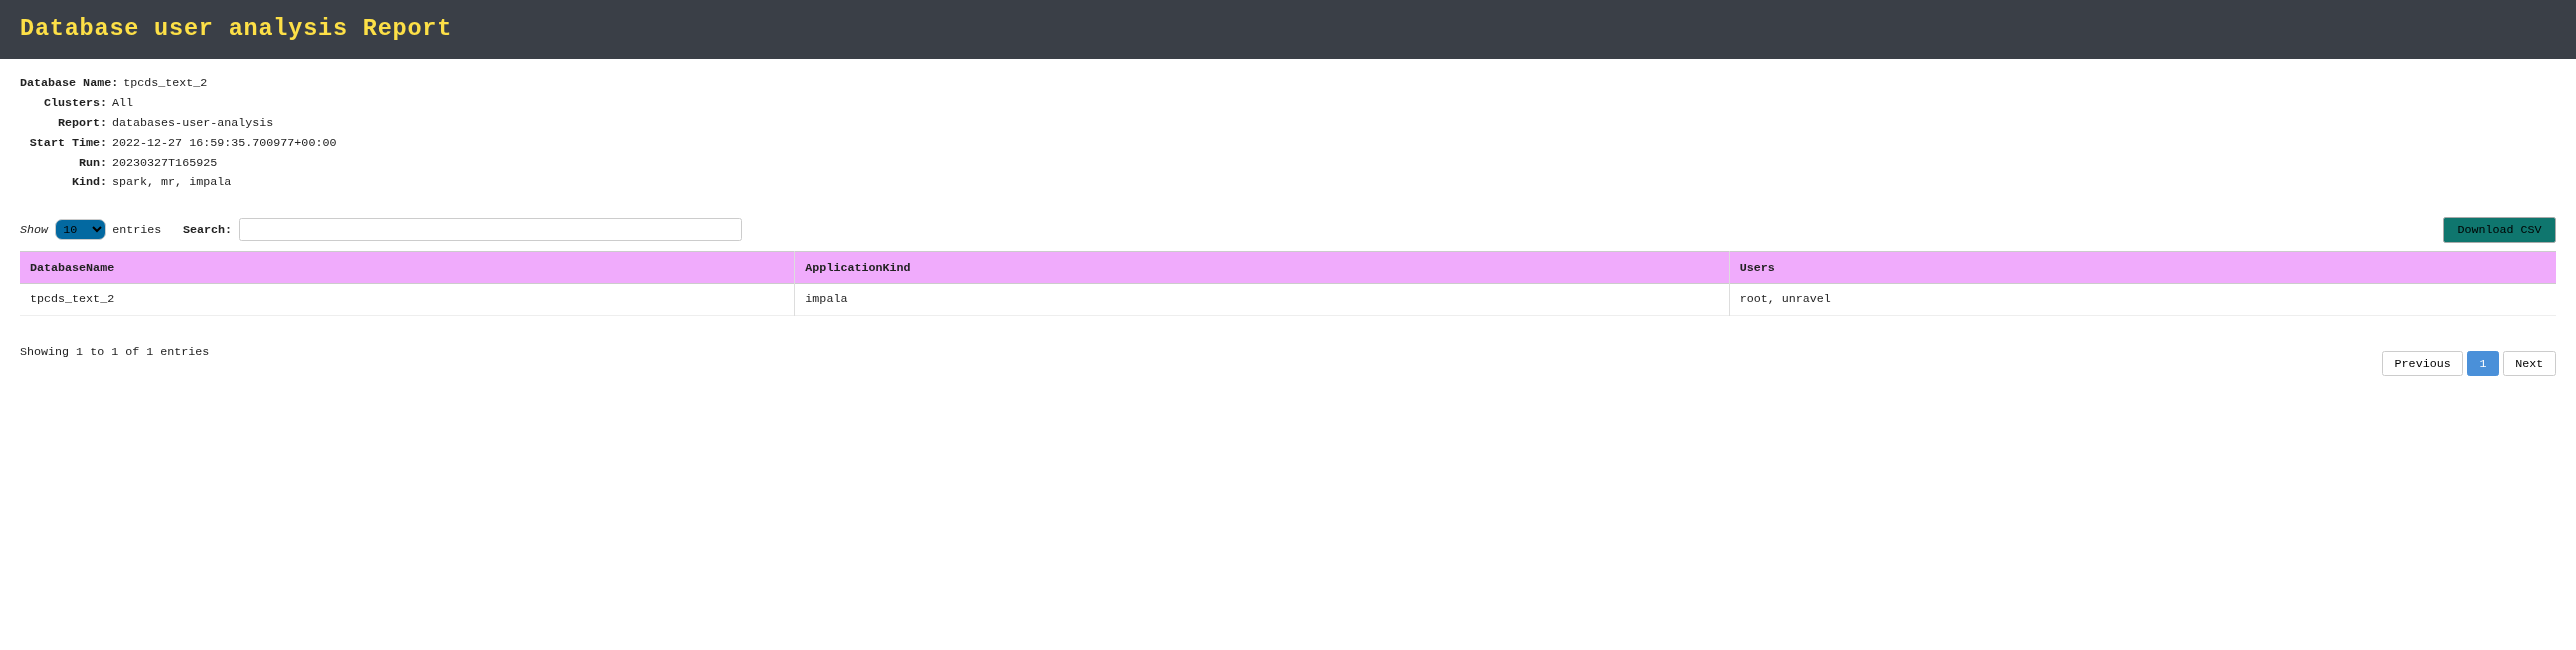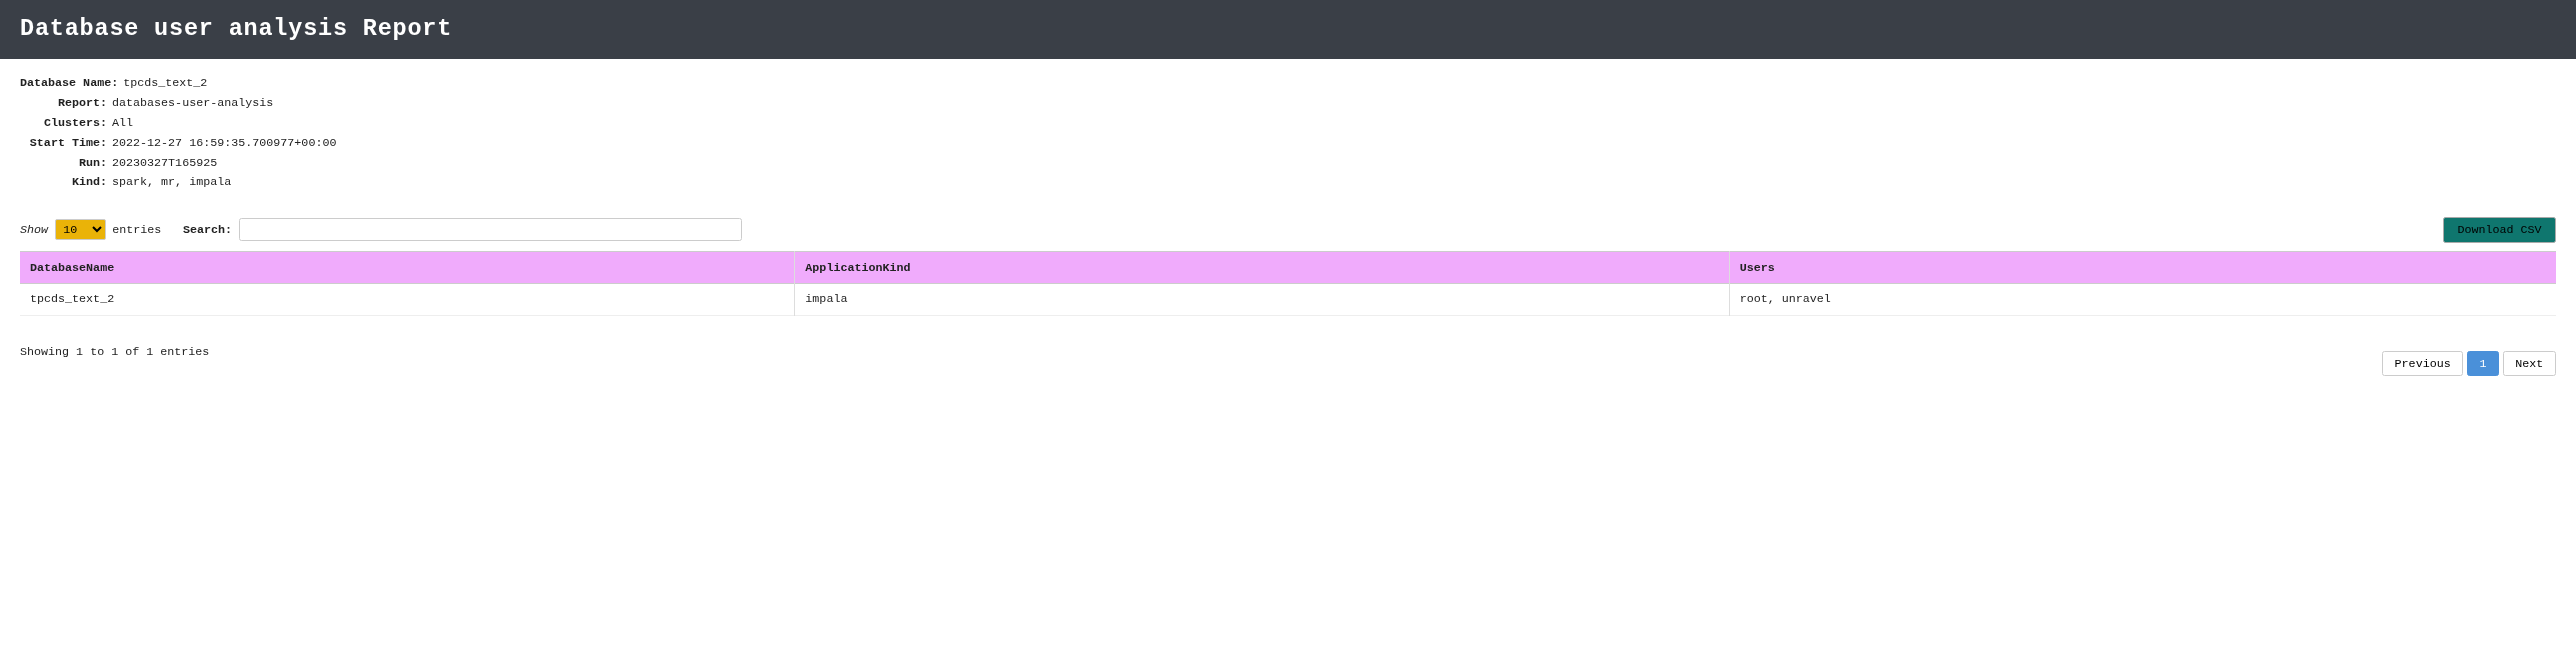--- a/index.html
+++ b/index.html
@@ -5,21 +5,21 @@
     * { box-sizing: border-box; margin: 0; padding: 0; }
     body {
       font-family: 'Courier New', Courier, monospace;
       font-size: 12.6px;
       background: #fff;
       color: #222;
     }
 
     .header {
       background: #3a3f47;
-      color: #ffffff;
+      color: #fde047;
       padding: 15px 20px 17px 20px;
     }
     .header h1 {
       font-family: 'Courier New', Courier, monospace;
       font-size: 23.5px;
       font-weight: bold;
       letter-spacing: 0.8px;
     }
 
     .meta-section {
@@ -51,25 +51,25 @@
       display: flex;
       align-items: center;
       gap: 6.7px;
     }
     .show-label {
       font-weight: normal;
       font-style: italic;
     }
     .entries-select {
       border: 0.8px solid #ccc;
-      border-radius: 2px;
+      border-radius: 7px;
       padding: 1.7px 3.4px;
       font-family: 'Courier New', Courier, monospace;
       font-size: 11.7px;
-      background: #eab308;
+      background: #0369a1;
     }
     .entries-label {
       margin-right: 15px;
     }
     .search-label {
       font-weight: bold;
     }
     .search-input {
       border: 0.8px solid #ccc;
       border-radius: 2.5px;
@@ -156,26 +156,26 @@
 <div class="header">
   <h1>Database user analysis Report</h1>
 </div>
 
 <div class="meta-section">
   <div class="meta-row">
     <span class="meta-label">Database Name:</span>
     <span class="meta-value">tpcds_text_2</span>
   </div>
   <div class="meta-row">
+    <span class="meta-label">Clusters:</span>
+    <span class="meta-value">All</span>
+  </div>
+  <div class="meta-row">
     <span class="meta-label">Report:</span>
     <span class="meta-value">databases-user-analysis</span>
-  </div>
-  <div class="meta-row">
-    <span class="meta-label">Clusters:</span>
-    <span class="meta-value">All</span>
   </div>
   <div class="meta-row">
     <span class="meta-label">Start Time:</span>
     <span class="meta-value">2022-12-27 16:59:35.700977+00:00</span>
   </div>
   <div class="meta-row">
     <span class="meta-label">Run:</span>
     <span class="meta-value">20230327T165925</span>
   </div>
   <div class="meta-row">

